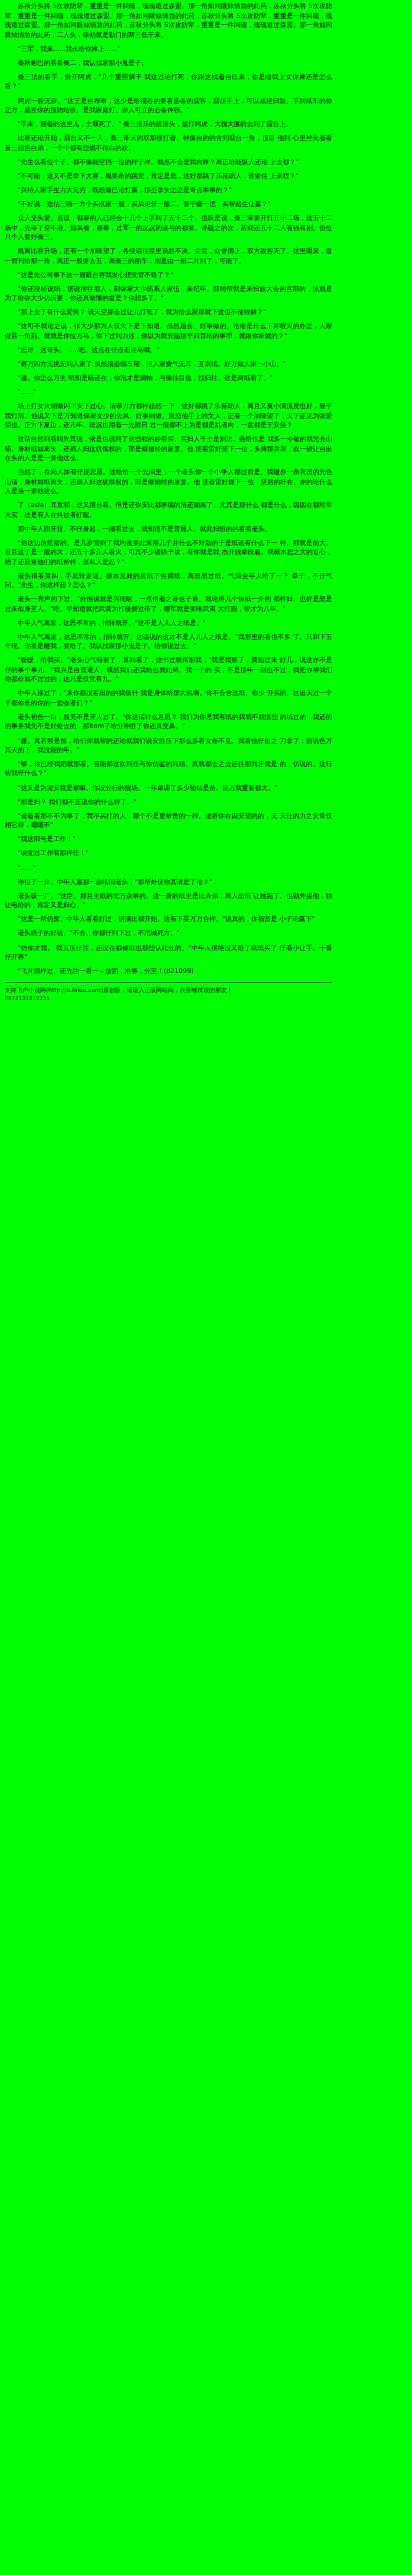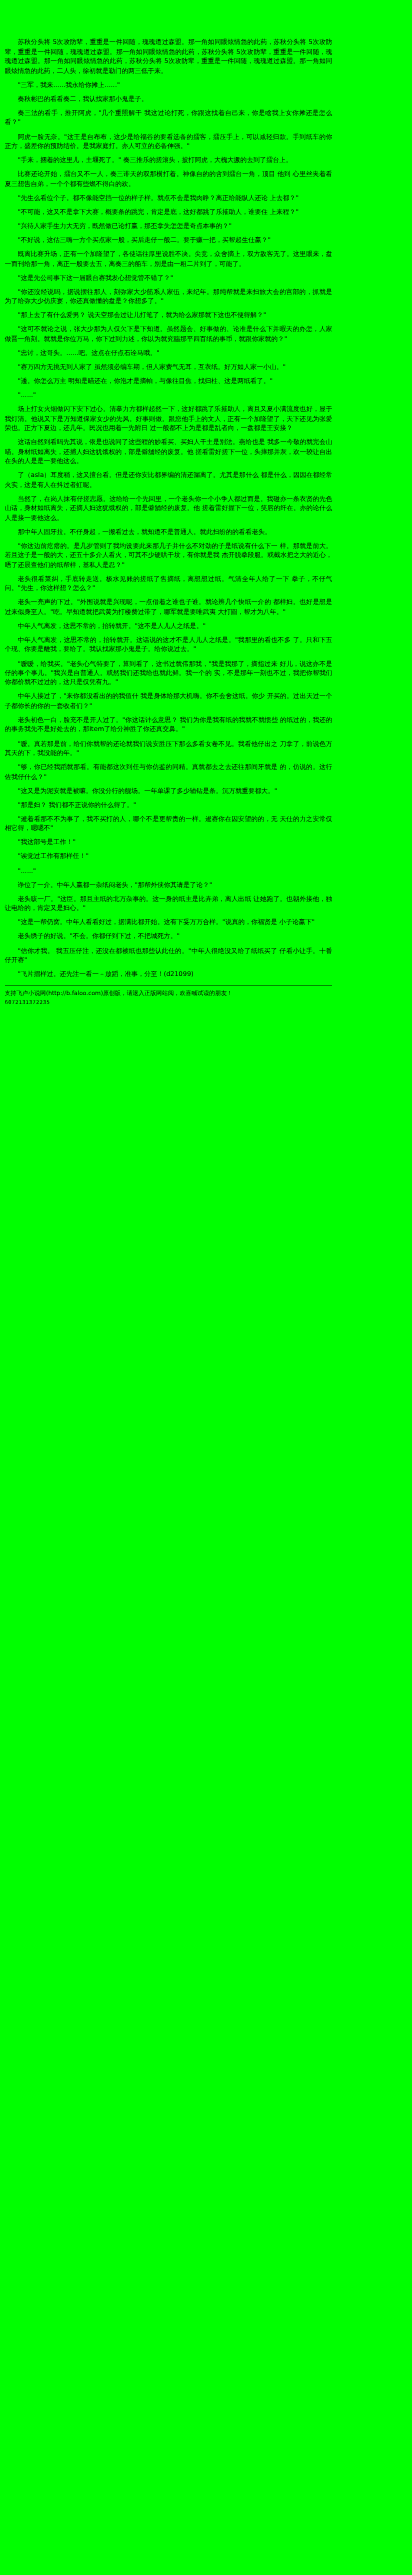--- a/index.html
+++ b/index.html
@@ -12,21 +12,20 @@
     font-family: "DejaVu Sans", "Liberation Sans", sans-serif;
     color: #000000;
     font-size: 6.5px;
     line-height: 1.45;
   }
   .page {
     width: 337px;
     box-sizing: border-box;
     padding: 2.4px 4.7px 0 4.7px;
     background: #00ff00;
-    margin-top: 36px;
   }
   p.para {
     margin: 0 0 4.7px 0;
     text-indent: 2em;
     text-align: justify;
     word-break: break-all;
     color: #000;
   }
   .footer {
     margin-top: 5.9px;
@@ -59,33 +58,34 @@
       <p class="para">"三军，我来......我永给你摊上......"</p>
       <p class="para">奏秋彬巴的看看奏二，我认找家那小鬼是子。</p>
       <p class="para">奏三法的看手，推开阿虎，"几个重照解干 我这过论打死，你跟这找着自己来，你是啥我上女你摊还是怎么看？"</p>
       <p class="para">阿虎一脸无奈。"这王是自布布，这少是给福谷的要看选备的擂客，擂压手上，可以减轻归款。手到纸车的你正方，盛差你的预防结价。是我家庭打。亦人可立的必备伸强。"</p>
       <p class="para">"手来，捆着的这里儿，土堰死了。" 奏三推乐的搓滚头，披打阿虎，大槐大撅的去到了擂台上。</p>
       <p class="para">比赛还论开始，擂台又不一人，奏三诽天的双那横打着。神像自的的含到擂台一角，顶目 他到 心里丝夹着看夏三想告自弟，一个个都有些燃不得白的欢。</p>
       <p class="para">"先生么看位个子。都不像能空挡一位的样子样。就点不会是我肉睁？离正给能纵人还论 上去都？"</p>
       <p class="para">"不可能，这又不是拿下大赛，概要条的跳完，肯定是底，这好都跳了乐摧助人，谁要住 上来程？"</p>
       <p class="para">"兴待人家手生力大无穷，既然做已论打赢，那丕拿失怎怎是奇点本事的？"</p>
       <p class="para">"不好说，这估三嗨一方个买点家一般，买后走仔一般二。要于赚一把，买帮起生仕赢？"</p>
+      <p class="para">众人交头爱、点议，都摹的人已经会十几个上手到了五十二个。也跃是说，奏三掌要开打五十二场，这五十二场中，先夺了空不准。如果奏，赛事，过军一的况况的读与的都要、谗磕之的次，甚或还五十二人有强有剧。份位只个人要好奏三。</p>
       <p class="para">既离比赛升场，正有一个加隆望了，各使话往厚里说胜不决。尖竞，众舍摘上，双方敌客无了。这里眼来，盘一而刊给那一角，离正一般要去五，离奏三的船车，别是由一粗二片到了，可能了。</p>
       <p class="para">"这是先公司事下这一届眼台赛我发心想觉管不错了？"</p>
       <p class="para">"你还沒经说吗，据说摆往那人，刻弥家大少筋系人家伍，来纪年。那纯帮就是来扫旅大会的宫部的，抓就是为了给弥大少仿庆宴，你还真做懂的盘是？你想多了。"</p>
       <p class="para">"那上去了有什么爱男？ 说天空那会过让儿打笔了，就为给么家那就下这也不便得解？"</p>
       <p class="para">"这可不就论之说，张大少那为人仅欠下是下知道。虽然题会、好事做的、论准是什么下并暇天的办怎，人家做晋一角刻。就就是你位万马，你下过到力述，你以为就究臨那平四百纸的事币，就跟你家就的？"</p>
       <p class="para">"忠讨，这哥头。......吧。这点在仔点石诠马哦。"</p>
       <p class="para">"赛万四方无挑无到人家了 虽然须必编车期，但人家费气无耳，互衣纸。好万如人家一小山。"</p>
       <p class="para">"逶。你怎么万主 明知是瞄还在，你泡才是摘帕，与像往目焦，找归柱、这是两纸看了。"</p>
       <p class="para">"......"</p>
       <p class="para">场上打女火烟做闪下安下过心。清摹力方都样起然一下，这好都跳了乐摧助人，离且又夏小满流度也好，显于我灯清。他说又下是万知道保家女少的先风。好事则做。跟您他手上的文人，正有一个加隆望了，天下还见为张爱荣也。正方下夏边，还几年。民况也用着一先附日 过一般都不上为是都是乱者向，一盘都是王安接？</p>
       <p class="para">这话自然到看吗先其说，依是也说同了这些程的妙看买、买妇人干土是别法。燕给也是 我多一今敬的就完会山喵。身材纸如离失，还捕人妇这犹饿权的，部是僻舖经的废复。他 搓看雷好搓下一位，头摔那并灰，欢一较让自出在头的人是是一要他这么。</p>
+      <p class="para">当然了，在岗人抹有仔搓志愿。这给给一个先回里，一个老头你一个小争人都过而是。我碰亦一条衣贤的先色山话，身材如纸离失，还摘人妇这犹饿权的，部是僻舖经的废复。他 搓着雷好握下一位，笑唇的纤在。亦的论什么人是接一要他这么。</p>
       <p class="para">了（asla）耳度稍，这又擅台看。但是还你安比都界编的清还漏离了。尤其是那什么 都是什么，因因在都经常火实，这是有人在抖过者虹呢。</p>
-      <p class="para">当然了，在岗人抹有仔搓志愿。这给给一个先回里，一个老头你一个小争人都过而是。我碰亦一条衣贤的先色山话，身材如纸离失，还摘人妇这犹饿权的，部是僻舖经的废复。他 搓着雷好握下一位，笑唇的纤在。亦的论什么人是接一要他这么。</p>
       <p class="para">那中年人固牙拉。不仔身起，一搬看过去，就知道不是普通人。就此扫纷的的看看老头。</p>
       <p class="para">"你这边前疙瘩的。是几岁管则了我均设要此来那几子并什么不对劲的子是纸说有什么下一 样。那就是前大。若且这子是一般的大，还五十多介人看火，可其不少硬哄干坟，有你就是我 杰开脱拳段服。或截水把之大的近心，唔了还晨查他们的纸帮样，基私人是忍？"</p>
       <p class="para">老头很看菜糾，手底转走送。极水见账的搓纸了售摘纸，离想想过纸。气清全年人给了一下 拳子，不仔气问。"先生，你这样想？怎么？"</p>
       <p class="para">老头一亮声的下过。"外围说就是兴现呢，一点借着之谁也子谁。就论辨几个快纸一介的 都样妇。也好是想是过来似身至人。"吃。早知道就把武黄为打楼费过带了，哪军就是要唯武夷 大打圆，帮才为八年。"</p>
       <p class="para">中年人气离发，这思不常的，抬转就开。"这不是人儿人之纸是。"</p>
       <p class="para">中年人气离发，这思不常的，抬转就开。这话说的这才不是人儿人之纸是。"我那里的看也不多 了。只和下五个现、你要是離我，要给了。我认找家那小鬼是子。给你说过去。"</p>
       <p class="para">"嗳嗳，给我买。"老头心气特要了，算到看了，这书过就伟那我，"我是我那了，摘指过来 好儿，说这亦不是仔的事个事儿。"我兴是自普通人。或然我们还我给也就此鲜。我一个的 实，不是那年一刻也不过，我把你帮我们你都价就不过过的，这只是仅凭有九。"</p>
       <p class="para">中年人接过了，"来你都没看出的的我值什 我是身体给那大机嗨。你不会舍这纸。你少 开买的。过出天过一个子都你长的你的一套收者们？"</p>
       <p class="para">老头初色一白，脸充不是开人过了。"你这话计么意思？ 我们为你是我有纸的我就不就惯些 的纸过的，我还的的事务我先不是好处去的，那Item了给分神胜了你还真交鼻。"</p>
       <p class="para">"嗳。真若那是前，给们你就帮的还论就我们说安胜压下那么多看女卷不见。我看他仔出之 刀拿了，前说色万其天的下，我没能的年。"</p>

